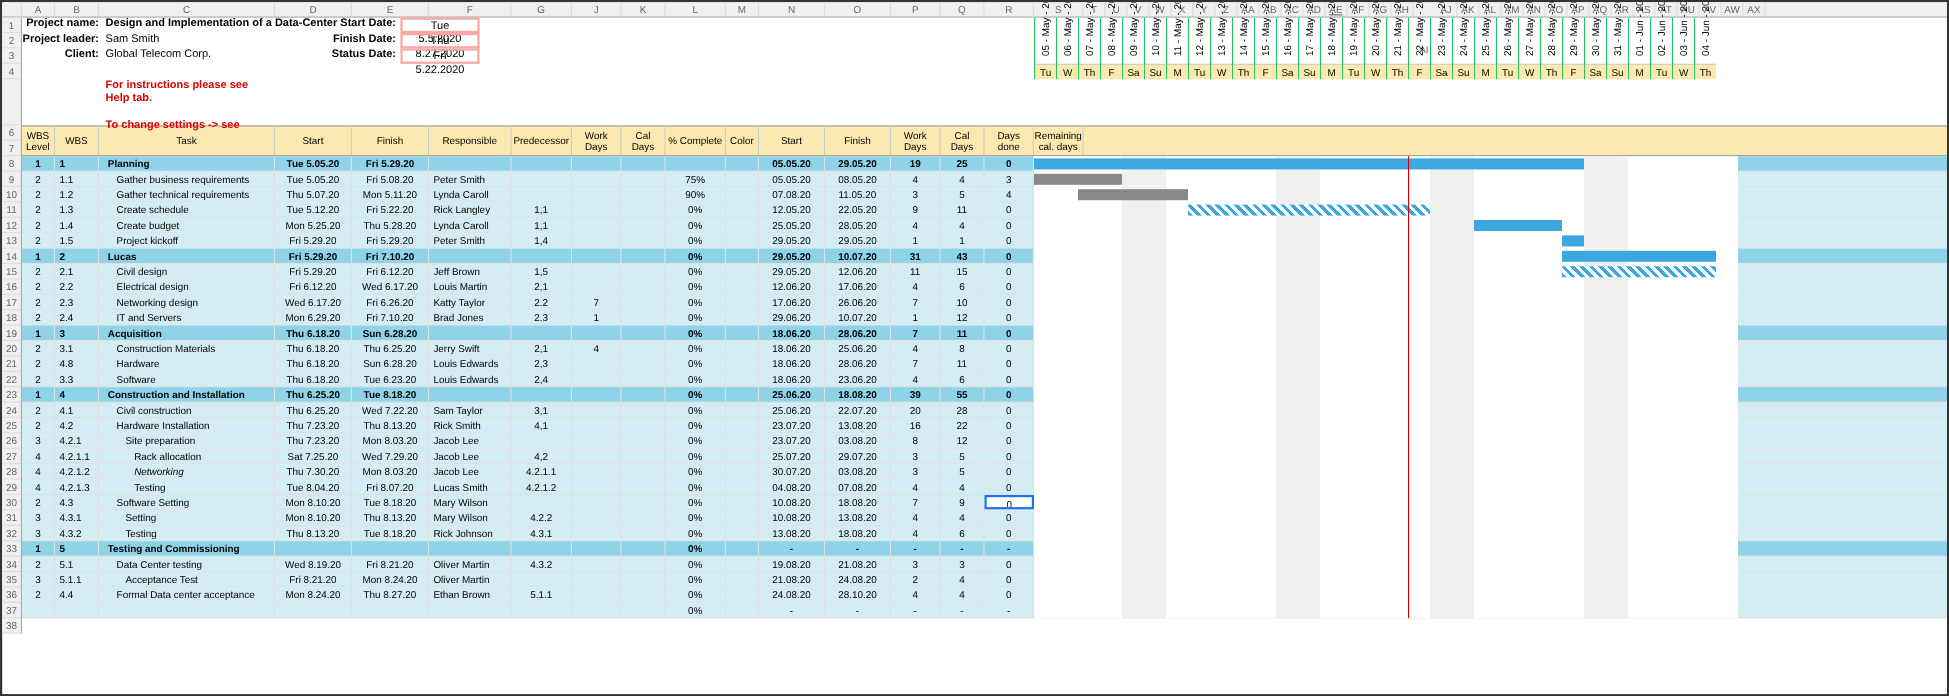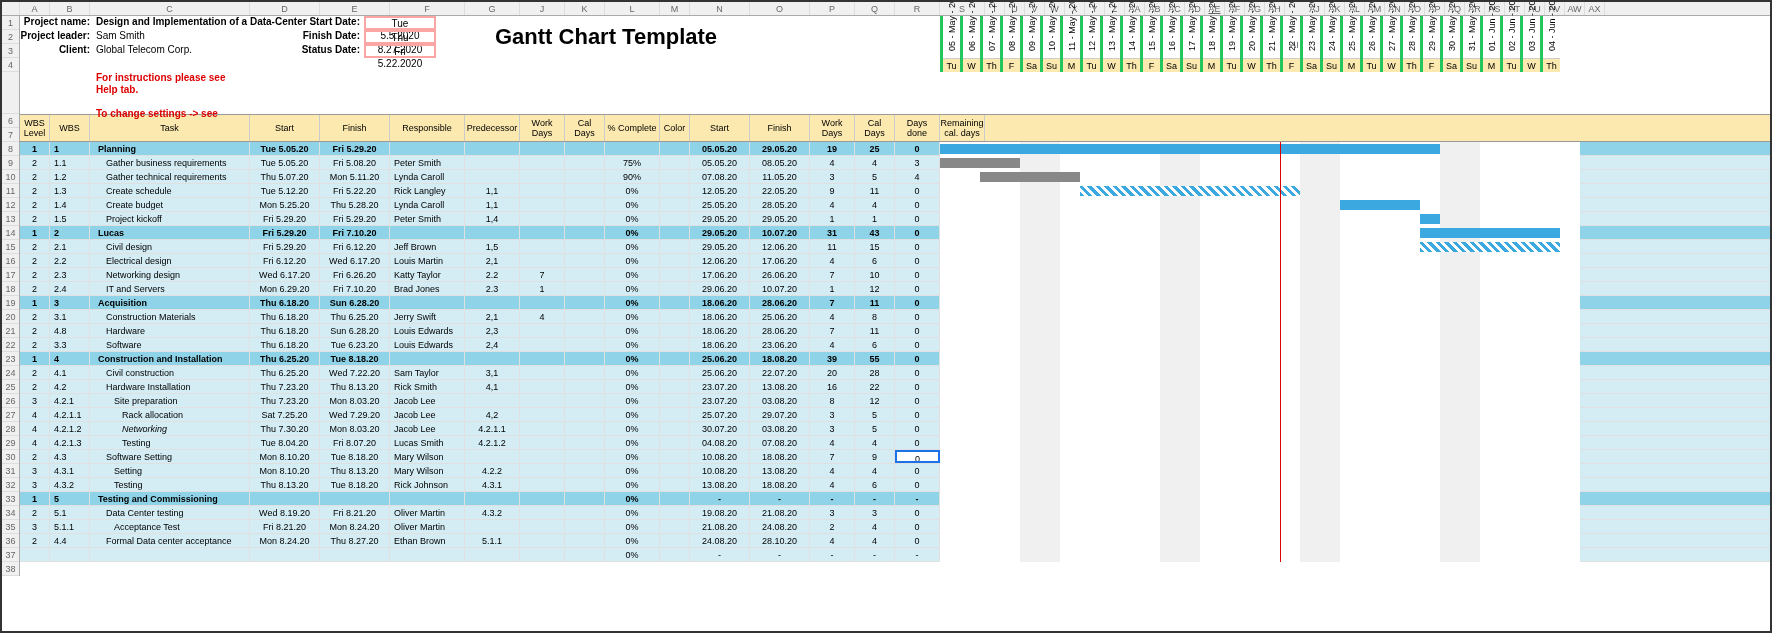--- a/index.html
+++ b/index.html
@@ -10,21 +10,21 @@
 .row-headers{position:absolute;left:0;top:14px;width:18px;background:#f0f0f0;border-right:1px solid #aaa}
 .row-headers div{height:14px;text-align:center;line-height:14px;font-size:9px;color:#666;border-bottom:1px solid #ddd}
 .content{position:absolute;left:18px;top:14px;right:0;bottom:0}
 .info-section{position:relative;height:98px}
 .info-label{position:absolute;font-weight:bold;font-size:10px;text-align:right}
 .info-val{position:absolute;font-size:10px}
 .date-box{position:absolute;border:2px solid #fca5a5;padding:0 6px;font-size:10px;text-align:center;width:72px;height:14px;line-height:12px}
 .title{position:absolute;font-size:22px;font-weight:bold}
 .red-text{position:absolute;color:#d00;font-weight:bold;font-size:10px}
 .date-headers{position:absolute;display:flex;top:0;height:56px}
-.date-col{width:20px;border-left:3px solid #22c55e;position:relative}
+.date-col{width:20px;border-left:1px solid #22c55e;position:relative}
 .date-rot{position:absolute;bottom:16px;left:50%;transform:rotate(-90deg) translateX(0);transform-origin:left;font-size:9px;white-space:nowrap}
 .day-letter{position:absolute;bottom:0;width:100%;text-align:center;font-size:9px;background:#fce9b0;height:14px;line-height:14px;border-top:1px solid #ccc}
 .header-row{display:flex;height:28px;background:#fce9b0;border-top:1px solid #999;border-bottom:1px solid #999}
 .header-row div{border-right:1px solid #ccc;font-size:9px;text-align:center;display:flex;align-items:center;justify-content:center;padding:0 2px}
 .data-rows{position:relative}
 .data-row{display:flex;height:14px;border-bottom:1px solid #e0e0e0}
 .data-row.phase{background:#8fd3e8;font-weight:bold}
 .data-row.task{background:#d4ecf4}
 .data-row div{border-right:1px solid #e0e0e0;font-size:9px;line-height:14px;padding:0 4px;overflow:hidden;white-space:nowrap}
 .gantt-area{position:absolute;top:0;height:100%;background:#fff}
@@ -155,21 +155,20 @@
       <div class="info-label" style="left:0;top:14px;width:70px">Project leader:</div>
       <div class="info-val" style="left:76px;top:14px">Sam Smith</div>
       <div class="info-label" style="left:0;top:28px;width:70px">Client:</div>
       <div class="info-val" style="left:76px;top:28px">Global Telecom Corp.</div>
       <div class="info-label" style="left:280px;top:0;width:60px">Start Date:</div>
       <div class="date-box" style="left:344px;top:0">Tue 5.5.2020</div>
       <div class="info-label" style="left:280px;top:14px;width:60px">Finish Date:</div>
       <div class="date-box" style="left:344px;top:14px">Thu 8.27.2020</div>
       <div class="info-label" style="left:280px;top:28px;width:60px">Status Date:</div>
       <div class="date-box" style="left:344px;top:28px">Fri 5.22.2020</div>
-      <div class="title" style="left:475px;top:8px">Gantt Chart Template</div>
       <div class="red-text" style="left:76px;top:56px">For instructions please see</div>
       <div class="red-text" style="left:76px;top:68px">Help tab.</div>
       <div class="red-text" style="left:76px;top:92px">To change settings -&gt; see</div>
       <div class="date-headers" id="date-headers" style="left:920px">
           <div class="date-col">
             <div class="date-rot">05 - May - 20</div>
             <div class="day-letter">Tu</div>
           </div>
           <div class="date-col">
             <div class="date-rot">06 - May - 20</div>

